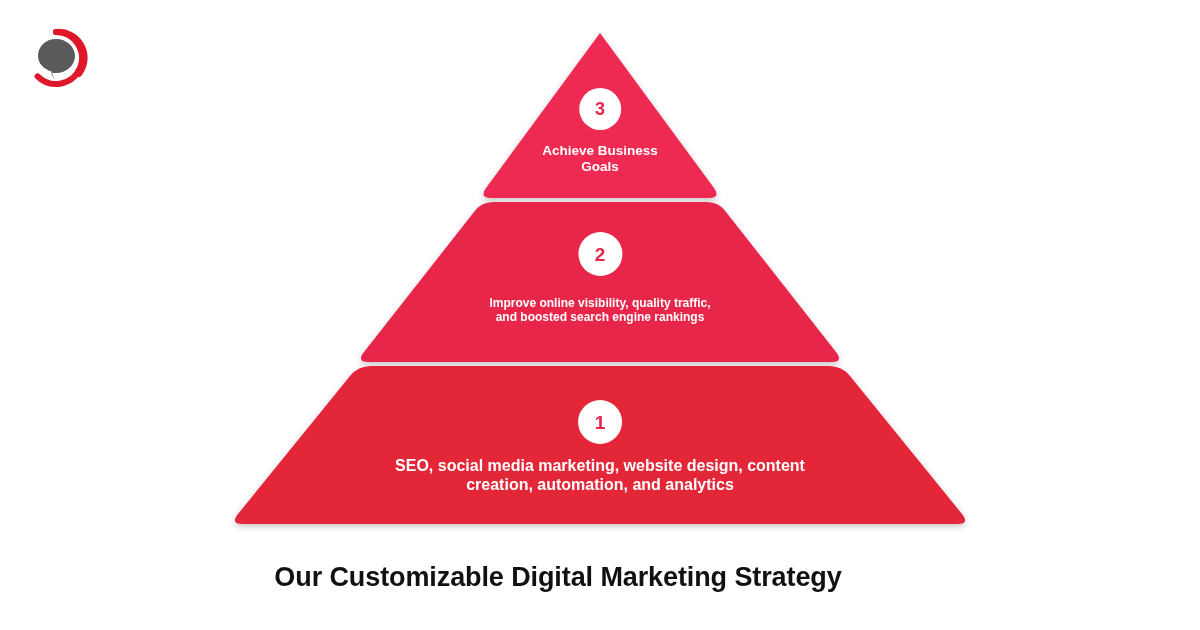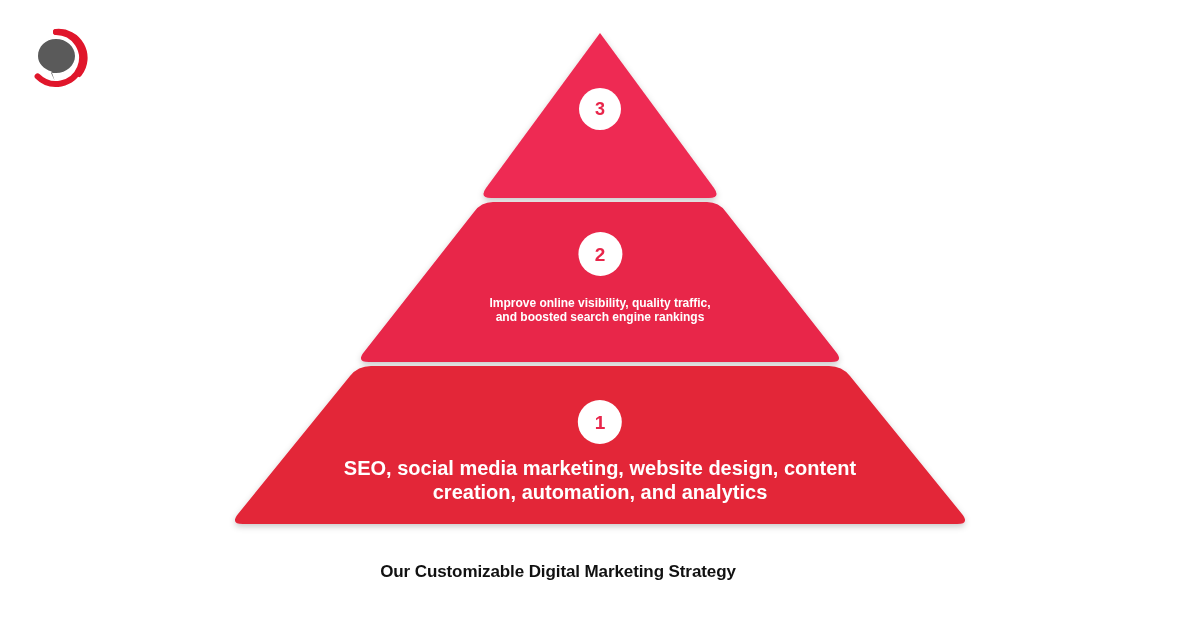--- a/index.html
+++ b/index.html
@@ -87,30 +87,30 @@
     transform: translateX(-50%);
   }
   #tier2-content .tier-label { font-size: 12px; margin-top: 20px; }
 
   
   #tier1-content {
     left: 600px;
     top: 400px;
     transform: translateX(-50%);
   }
-  #tier1-content .tier-label { font-size: 20px; }
+  #tier1-content .tier-label { font-size: 16px; }
 
   
   .caption {
     position: absolute;
     left: 0;
     top: 562px;
     width: 1116px;
     text-align: center;
-    font-size: 17px;
+    font-size: 27px;
     font-weight: bold;
     color: #111111;
     letter-spacing: -0.1px;
   }
 </style>
 </head>
 <body>
 
 <div class="logo">
   <svg viewBox="0 0 64 64" width="64" height="64">
@@ -154,20 +154,22 @@
              Q 970 524 957 524
              L 243 524
              Q 230 524 238 514
              L 350 376
              Q 358 366 371 366
              Z" fill="#E32539" filter="url(#tierShadow)"></path>
   </svg>
 
   <div class="tier-content" id="tier3-content">
     <div class="num-badge">3</div>
+    <div class="tier-label">Achieve Business
+Goals</div>
   </div>
 
   <div class="tier-content" id="tier2-content">
     <div class="num-badge">2</div>
     <div class="tier-label">Improve online visibility, quality traffic,
 and boosted search engine rankings</div>
   </div>
 
   <div class="tier-content" id="tier1-content">
     <div class="num-badge">1</div>

